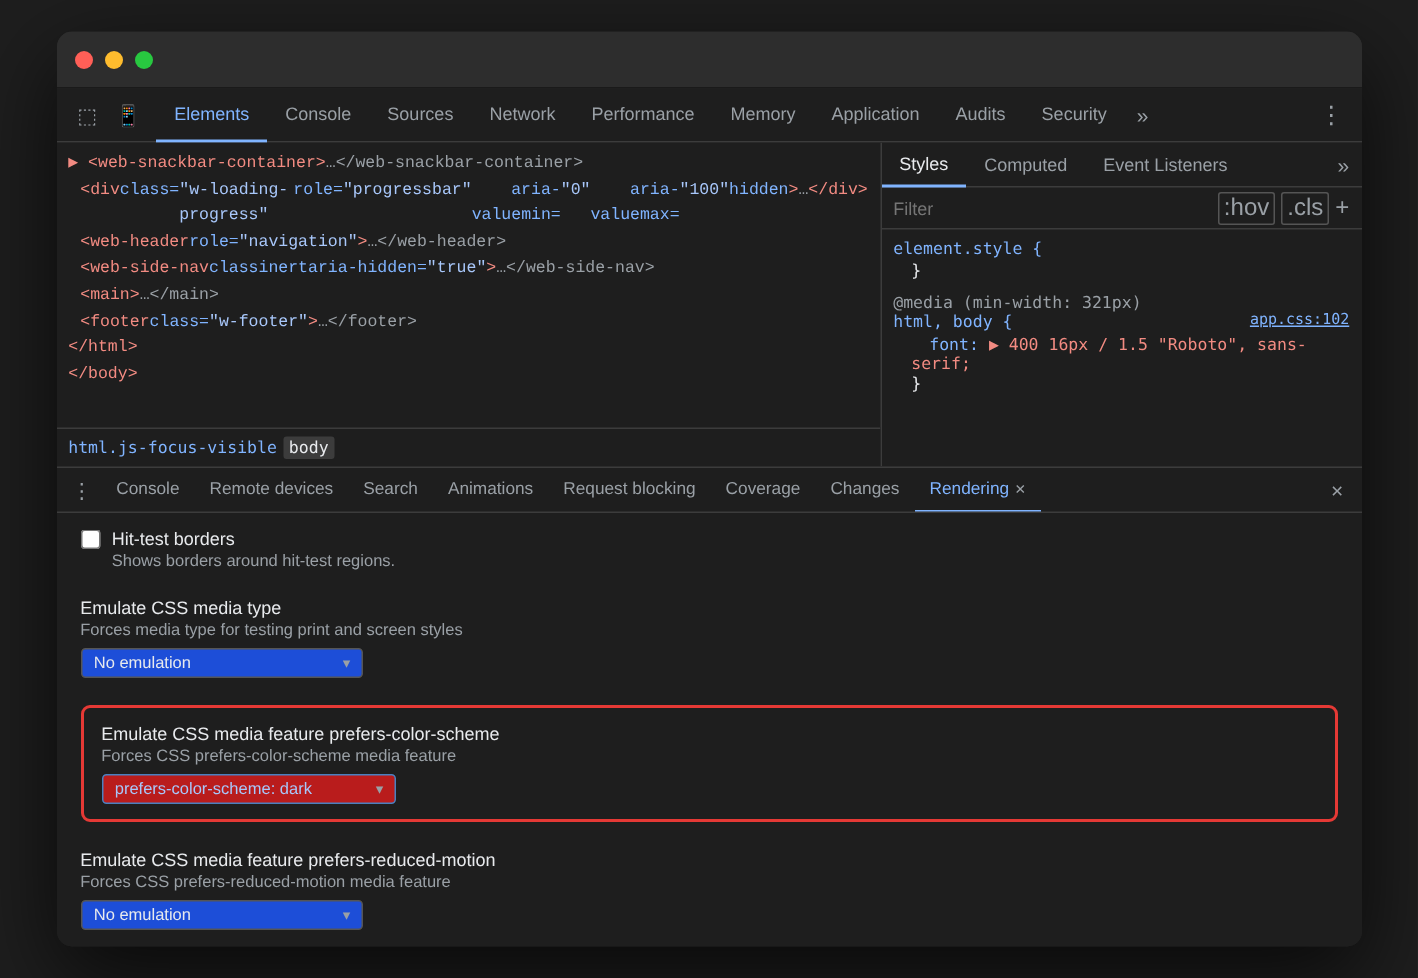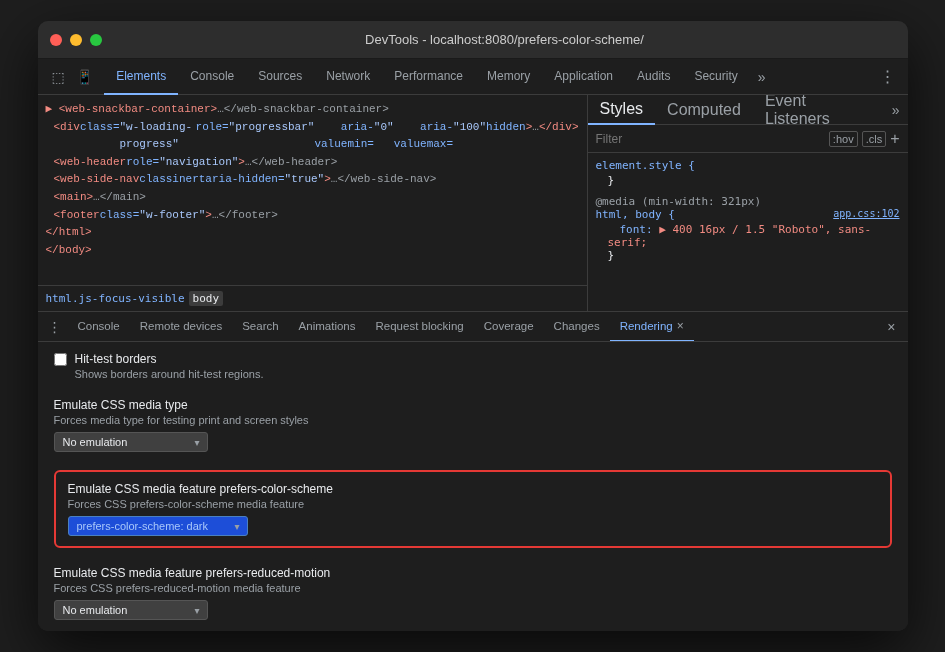--- a/index.html
+++ b/index.html
@@ -173,21 +173,21 @@
       border-bottom: 1px solid #3c3c3c;
       height: 30px;
       flex-shrink: 0;
     }
     .styles-tab {
       padding: 0 12px;
       height: 30px;
       display: flex;
       align-items: center;
       color: #9aa0a6;
-      font-size: 16px;
+      font-size: 12px;
       cursor: pointer;
       justify-content: flex-end;
     }
     .styles-tab.active {
       color: #e8eaed;
       border-bottom: 2px solid #80b4ff;
     }
     .styles-tab-more {
       margin-left: auto;
       color: #9aa0a6;
@@ -209,21 +209,21 @@
     .styles-filter input {
       background: transparent;
       border: none;
       color: #9aa0a6;
       font-size: 12px;
       outline: none;
       flex: 1;
     }
     .filter-btn {
       color: #9aa0a6;
-      font-size: 11px;
+      font-size: 16px;
       cursor: pointer;
       padding: 1px 3px;
       border: 1px solid #555;
       border-radius: 2px;
     }
     .filter-add {
       color: #9aa0a6;
       font-size: 16px;
       cursor: pointer;
     }
@@ -337,37 +337,37 @@
       content: '▾';
       position: absolute;
       right: 8px;
       top: 50%;
       transform: translateY(-50%);
       color: #9aa0a6;
       pointer-events: none;
       font-size: 10px;
     }
     .select-wrapper select {
-      background: #404040;
+      background: #1d4ed8;
       border: 1px solid #555;
       border-radius: 3px;
       color: #e8eaed;
       font-size: 11px;
       padding: 3px 24px 3px 8px;
-      width: 154px;
+      width: 188px;
       cursor: pointer;
       appearance: none;
       -webkit-appearance: none;
       outline: none;
     }
     .select-wrapper.blue-sel select {
-      background: #1d4ed8;
+      background: #b91c1c;
       border-color: #4a80c0;
       color: #a8c7fa;
-      width: 180px;
+      width: 196px;
     }
     .checkbox-row {
       display: flex;
       align-items: flex-start;
       gap: 8px;
       margin-bottom: 6px;
     }
     .checkbox-row input[type=checkbox] {
       margin-top: 1px;
       accent-color: #80b4ff;
@@ -386,21 +386,20 @@
 <body>
 
 <div class="window">
 
   <div class="titlebar">
     <div class="window-controls">
       <div class="dot dot-red"></div>
       <div class="dot dot-yellow"></div>
       <div class="dot dot-green"></div>
     </div>
-    <div class="titlebar-title">DevTools - localhost:8080/prefers-color-scheme/</div>
   </div>
 
   <div class="devtools-body">
 
     <div class="top-tabs">
       <div class="top-tab-icons">
         <span class="tab-icon">⬚</span>
         <span class="tab-icon">📱</span>
       </div>
       <div class="top-tab active">

